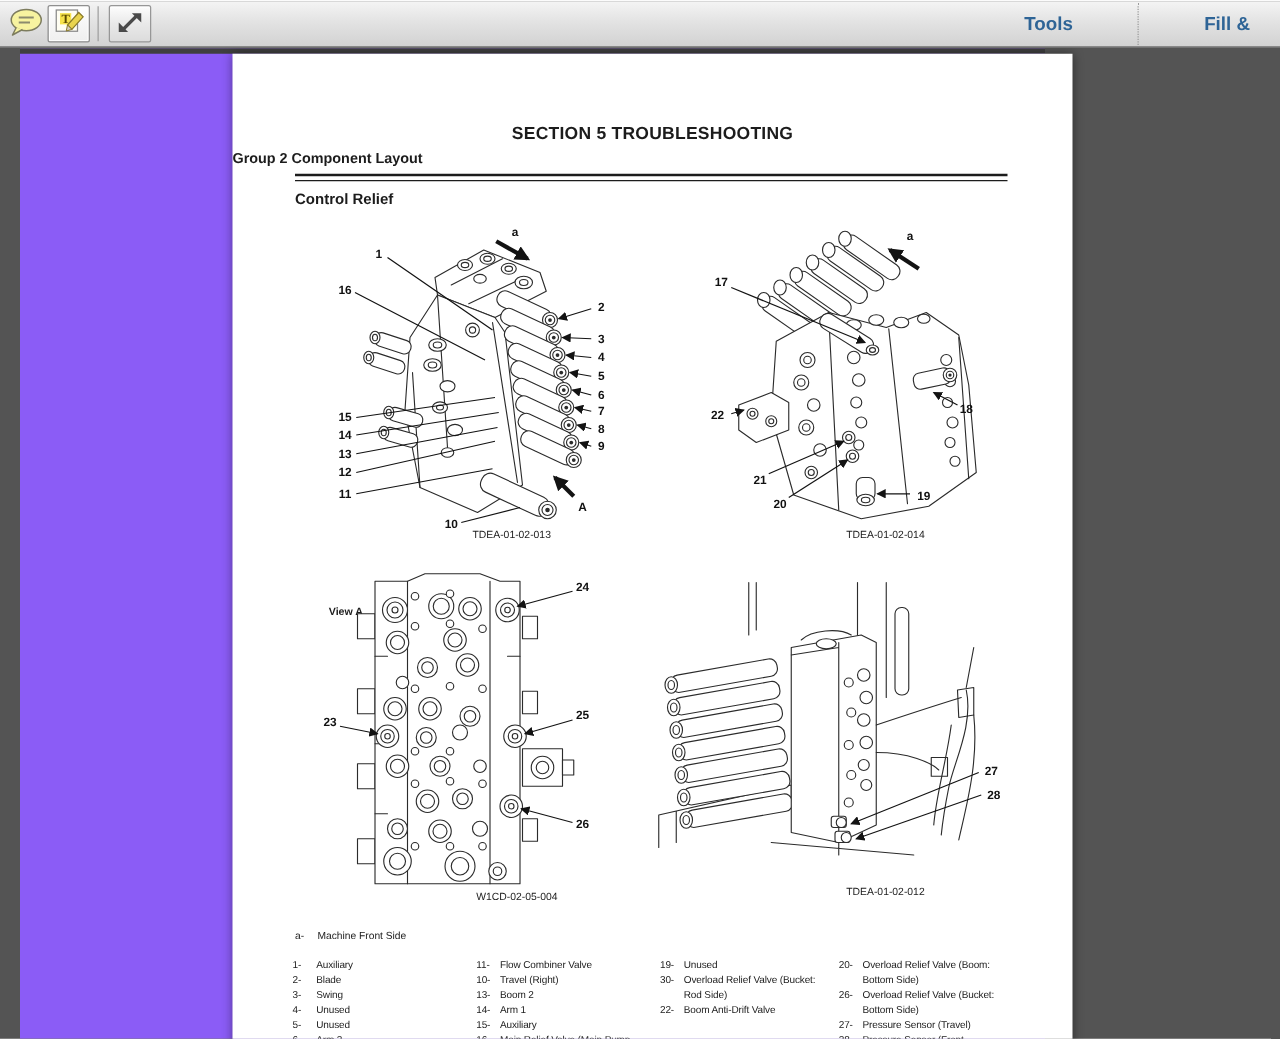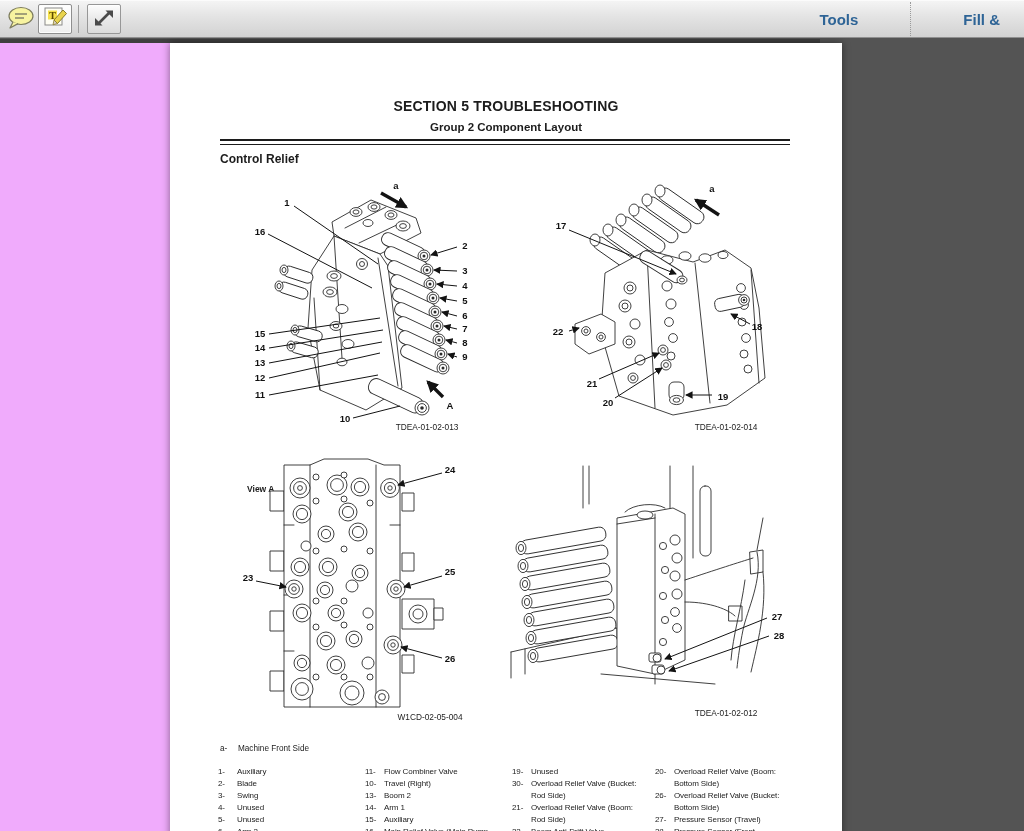--- a/index.html
+++ b/index.html
@@ -30,38 +30,38 @@
   .tb-sep{ width:1px; height:28px; background:#9f9f9f; margin:0 8px 0 6px; }
   .tb-right{ margin-left:auto; display:flex; align-items:center; height:100%;gap:32px; }
   .tb-link{
     background:none; border:none; cursor:pointer;
     font-family:"Liberation Sans", sans-serif; font-weight:700; font-size:15px; color:#2e6496;
     padding:0 20px; height:100%;
   }
   .tb-dotsep{ width:0; height:34px; border-left:1px dotted #9a9a9a; }
 
   
-  .viewer{ position:absolute; left:0; top:39px; width:820px; height:792px; background:#f0abfc; }
+  .viewer{ position:absolute; left:16px; top:39px; width:820px; height:792px; background:#8b5cf6; }
   .viewer-topstrip{ position:absolute; left:0; top:0; width:100%; height:4px; background:#3f3f3f; }
   .page{
     position:absolute; left:170px; top:4px; width:672px; height:820px;
     background:#ffffff; box-shadow:0 0 8px rgba(0,0,0,.45);
   }
 
   
   .doc-title{ position:absolute; top:55px; left:0; width:100%; text-align:center;
     font-size:14px; font-weight:700; color:#1c1c1c; letter-spacing:.2px; }
-  .doc-subtitle{ position:absolute; top:78px; left:0; width:100%; text-align:center;
+  .doc-subtitle{ position:absolute; top:78px; left:0; width:100%; 
     font-size:11.5px; font-weight:700; color:#1c1c1c; }
   .double-rule{ position:absolute; top:96px; left:50px; width:570px; height:6px;
     border-top:2.5px solid #1c1c1c; border-bottom:1px solid #1c1c1c; }
   .section-heading{ position:absolute; top:109px; left:50px;
     font-size:12px; font-weight:700; color:#1c1c1c; }
   .view-label{ position:absolute; top:396px; left:77px; font-size:8.5px; font-weight:700; color:#1c1c1c;margin-top:45px; }
-  .figcap{ position:absolute; width:130px; text-align:center; font-size:8.3px; color:#1c1c1c; }
+  .figcap{ position:absolute; width:130px; text-align:left; font-size:8.3px; color:#1c1c1c; }
 
   
   svg.fig{ position:absolute; overflow:visible; }
   .wh{ fill:#fff; stroke:#2b2b2b; stroke-width:.9; stroke-linejoin:round; }
   .ln{ fill:none; stroke:#2b2b2b; stroke-width:.9; stroke-linejoin:round; stroke-linecap:round; }
   .co{ fill:none; stroke:#131313; stroke-width:1; }
   .thk{ fill:none; stroke:#131313; stroke-width:3.4; }
   svg.fig text{ font-family:"Liberation Sans", sans-serif; font-size:9.5px; font-weight:700; fill:#111; }
   svg.fig text.mid{ text-anchor:middle; }
 
@@ -634,24 +634,20 @@
       <div>
           <div class="lrow">
             <span class="lnum">19-</span>
             <span class="ltxt">Unused</span>
           </div>
           <div class="lrow">
             <span class="lnum">30-</span>
             <span class="ltxt">Overload Relief Valve (Bucket: Rod Side)</span>
           </div>
           <div class="lrow">
-            <span class="lnum">21-</span>
-            <span class="ltxt">Overload Relief Valve (Boom: Rod Side)</span>
-          </div>
-          <div class="lrow">
             <span class="lnum">22-</span>
             <span class="ltxt">Boom Anti-Drift Valve</span>
           </div>
         </div>
       <div>
           <div class="lrow">
             <span class="lnum">20-</span>
             <span class="ltxt">Overload Relief Valve (Boom: Bottom Side)</span>
           </div>
           <div class="lrow">

